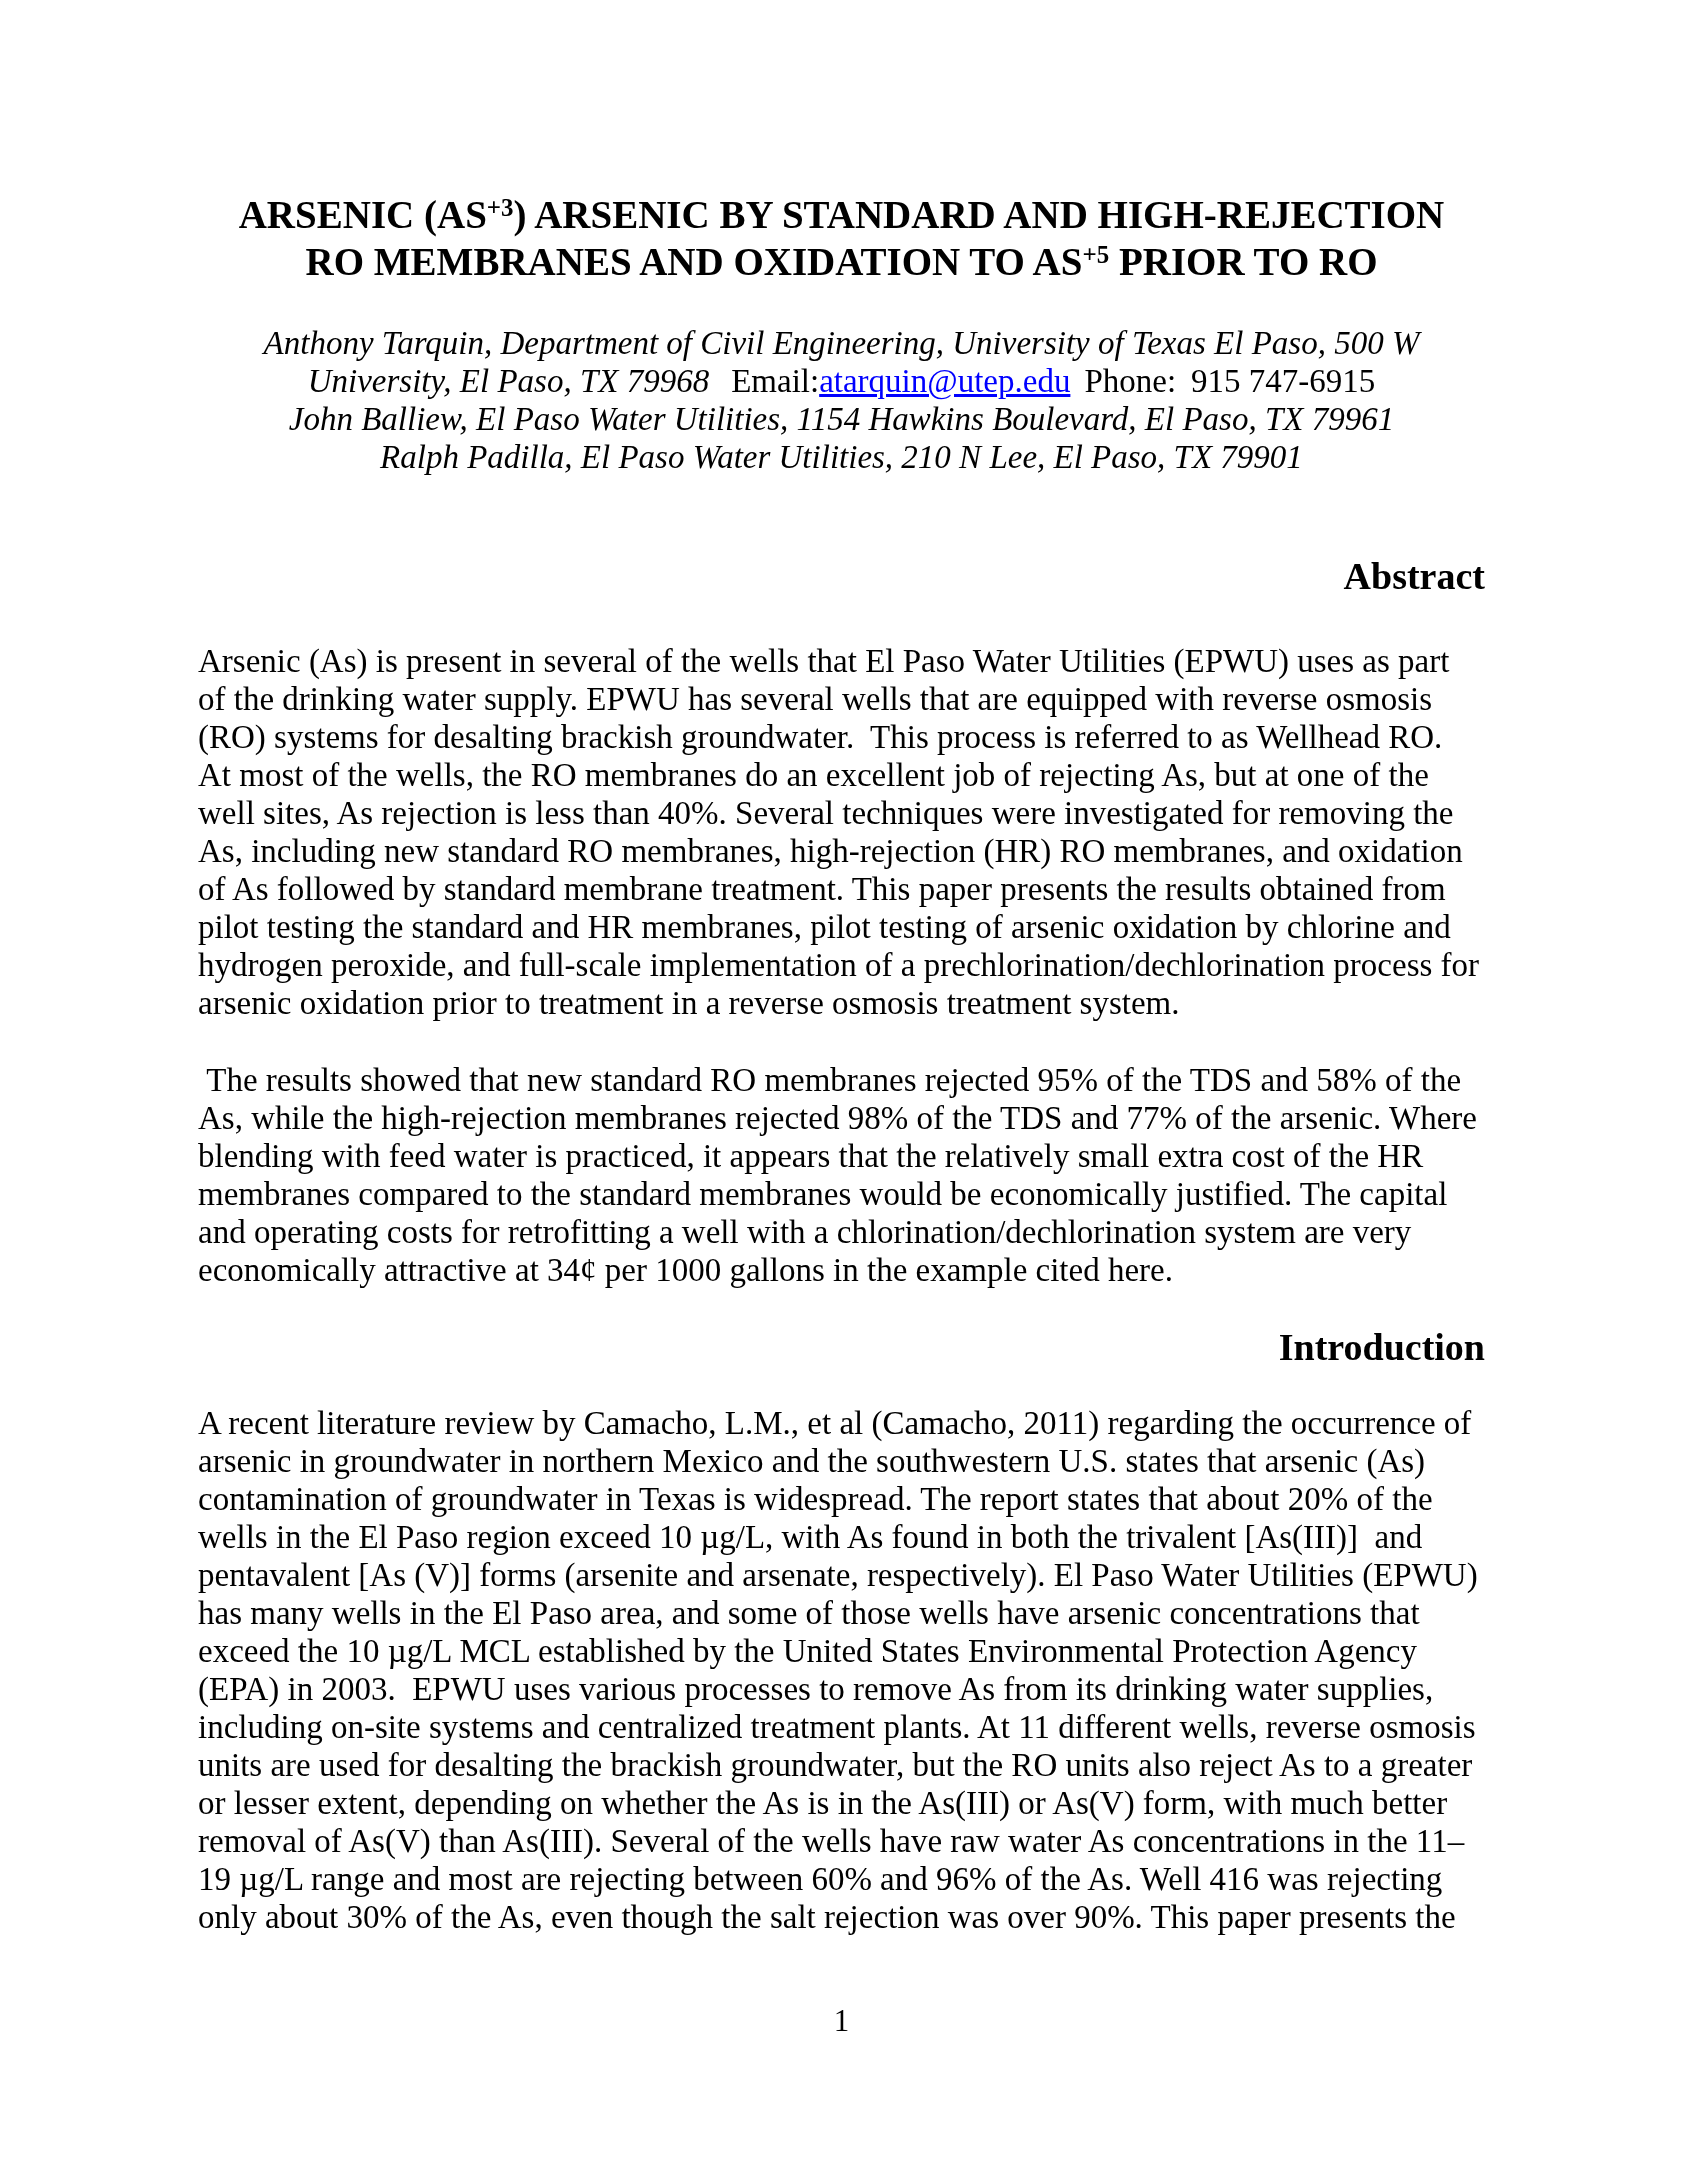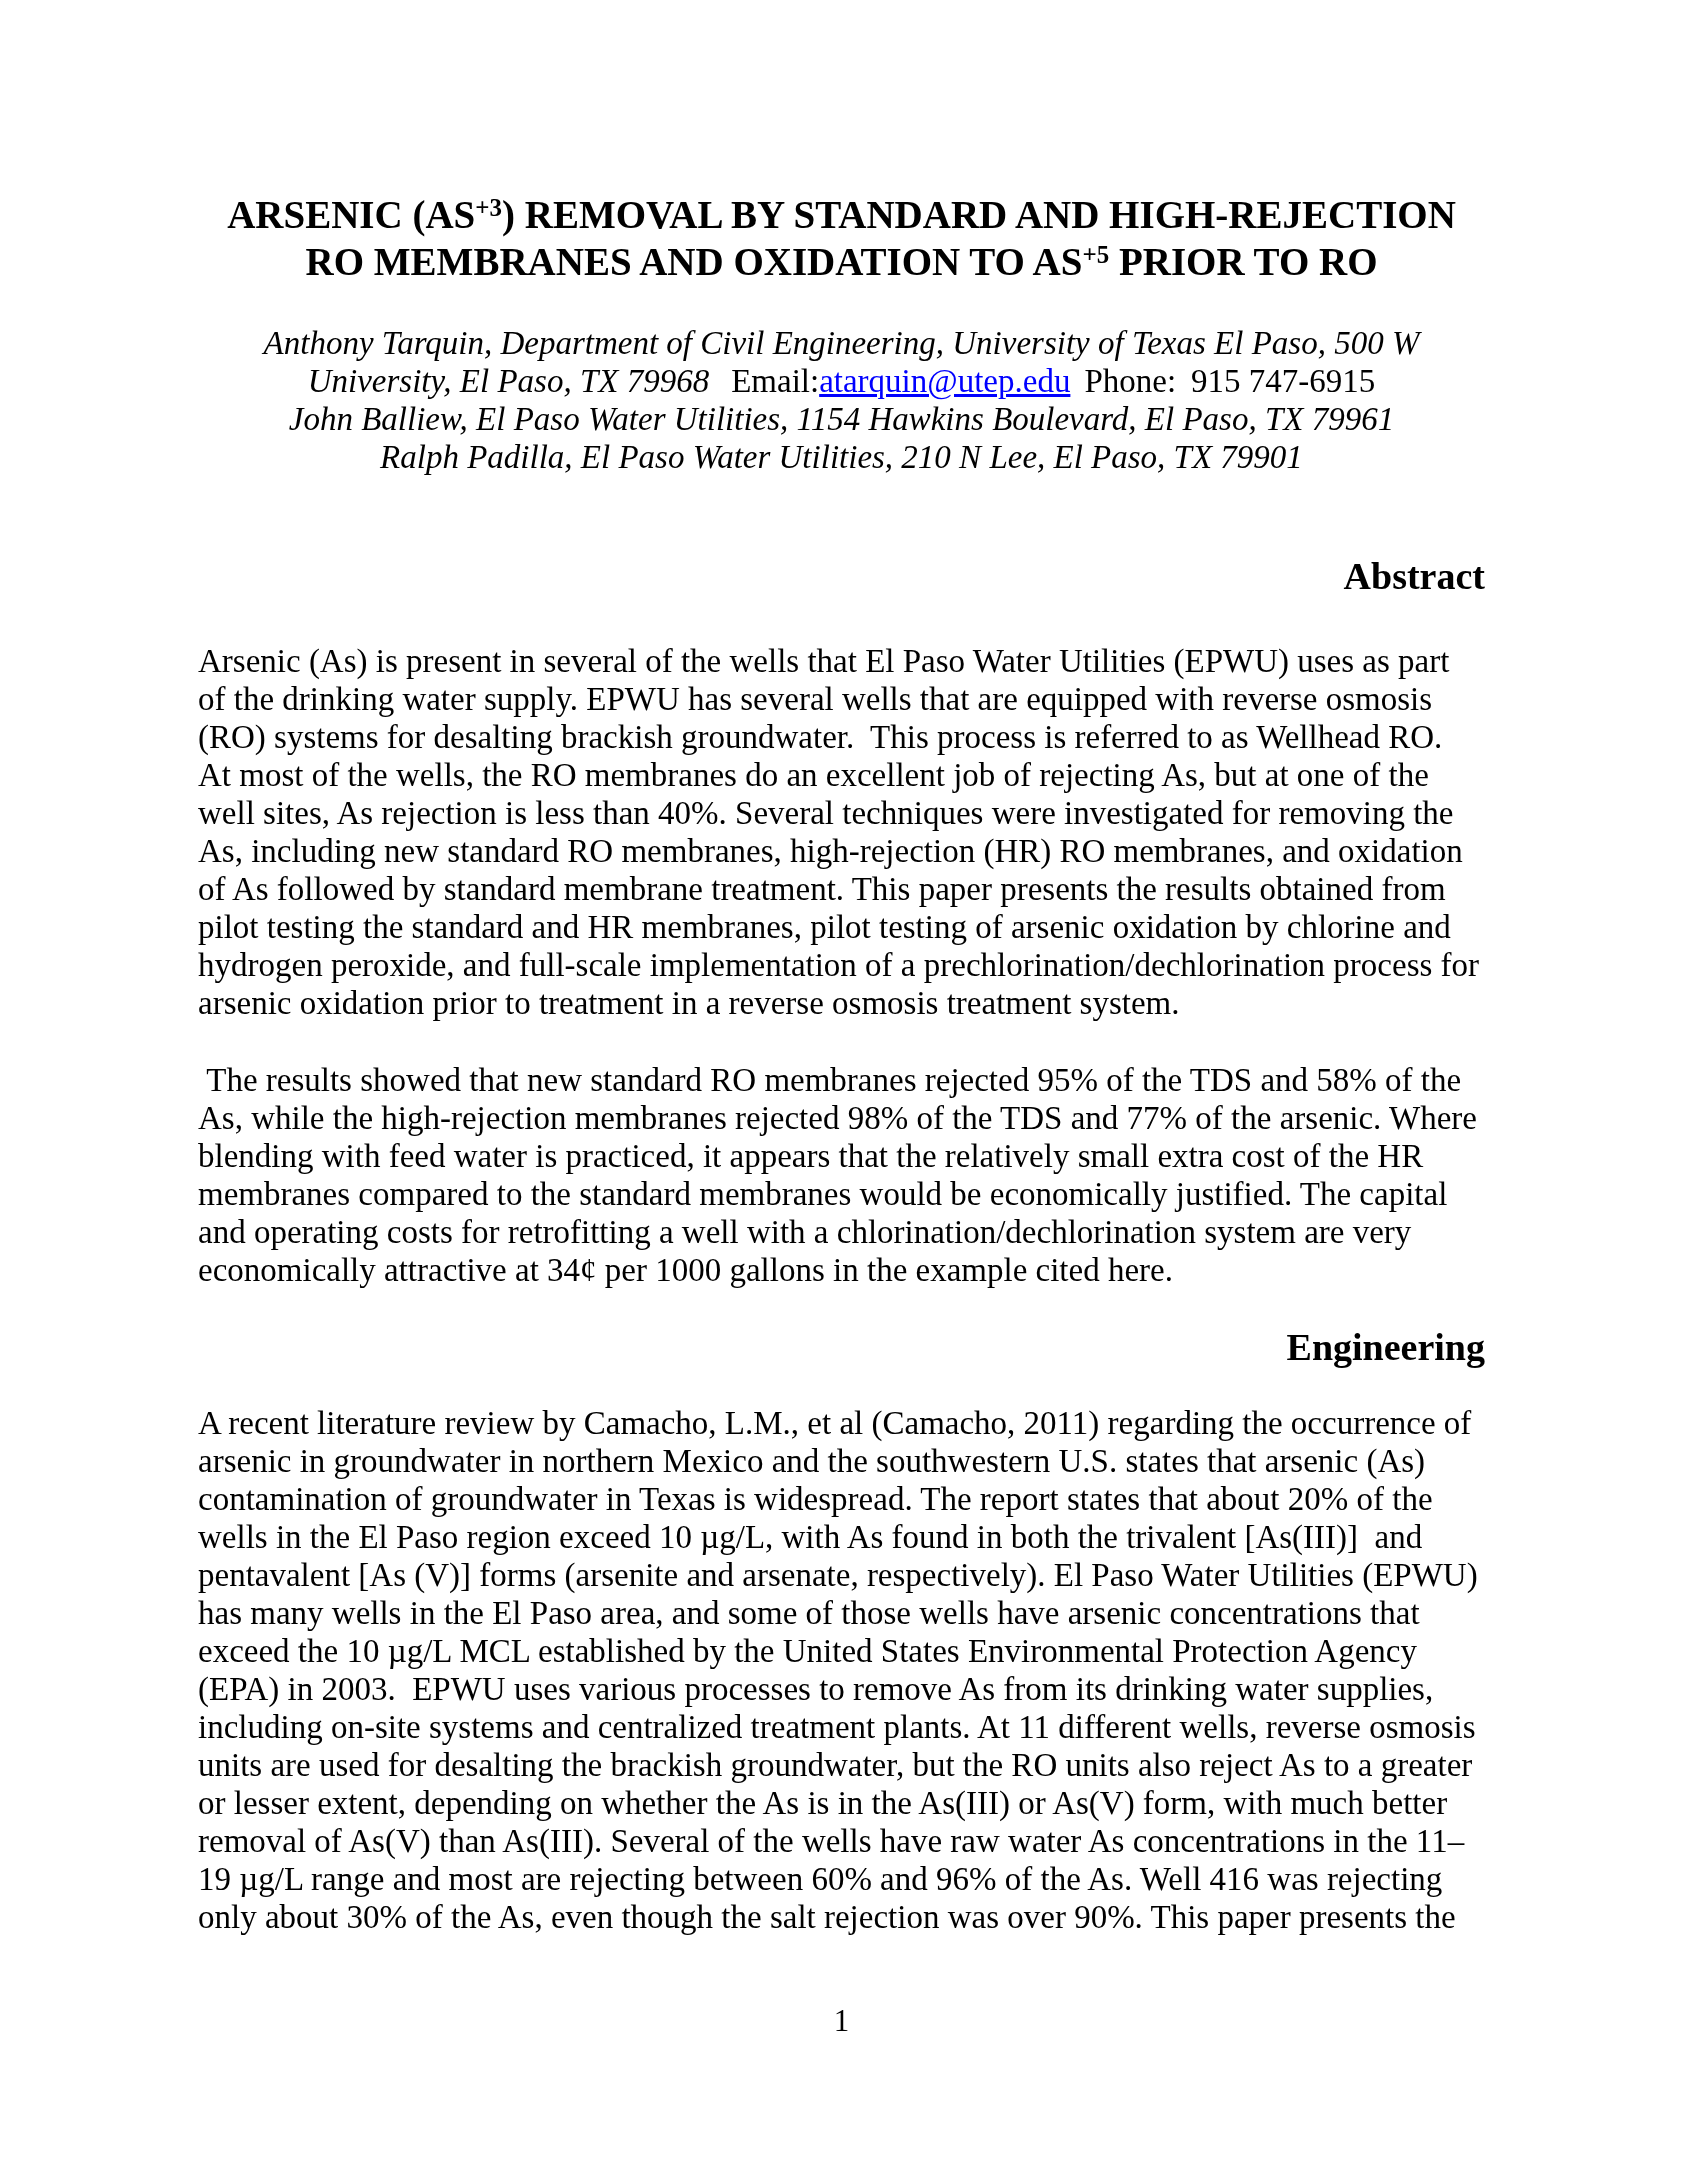--- a/index.html
+++ b/index.html
@@ -73,21 +73,21 @@
     font-size: 31px;
     line-height: 38px;
   }
 </style>
 </head>
 <body>
 
 <div class="page">
 
   <div class="block paper-title">
-    <div><span>ARSENIC (AS</span><span class="sup">+3</span><span>) REMOVAL BY STANDARD AND HIGH-REJECTION</span></div>
+    <div><span>ARSENIC (AS</span><span class="sup">+3</span><span>) ARSENIC BY STANDARD AND HIGH-REJECTION</span></div>
     <div><span>RO MEMBRANES AND OXIDATION TO AS</span><span class="sup">+5</span><span> PRIOR TO RO</span></div>
   </div>
 
   <div class="block authors">
     <div>Anthony Tarquin, Department of Civil Engineering, University of Texas El Paso, 500 W</div>
     <div><span>University, El Paso, TX 79968</span><span class="roman gap-lg">Email:</span><a class="email-link">atarquin@utep.edu</a><span class="roman gap-md">Phone:</span><span class="roman phone-val">915 747-6915</span></div>
     <div>John Balliew, El Paso Water Utilities, 1154 Hawkins Boulevard, El Paso, TX 79961</div>
     <div>Ralph Padilla, El Paso Water Utilities, 210 N Lee, El Paso, TX 79901</div>
   </div>
 
@@ -104,21 +104,21 @@
 hydrogen peroxide, and full-scale implementation of a prechlorination/dechlorination process for
 arsenic oxidation prior to treatment in a reverse osmosis treatment system.</div>
 
   <div id="abstract-p2" class="block para">&nbsp;The results showed that new standard RO membranes rejected 95% of the TDS and 58% of the
 As, while the high-rejection membranes rejected 98% of the TDS and 77% of the arsenic. Where
 blending with feed water is practiced, it appears that the relatively small extra cost of the HR
 membranes compared to the standard membranes would be economically justified. The capital
 and operating costs for retrofitting a well with a chlorination/dechlorination system are very
 economically attractive at 34¢ per 1000 gallons in the example cited here.</div>
 
-  <div id="intro-heading" class="block section-heading">Engineering</div>
+  <div id="intro-heading" class="block section-heading">Introduction</div>
 
   <div id="intro-p1" class="block para">A recent literature review by Camacho, L.M., et al (Camacho, 2011) regarding the occurrence of
 arsenic in groundwater in northern Mexico and the southwestern U.S. states that arsenic (As)
 contamination of groundwater in Texas is widespread. The report states that about 20% of the
 wells in the El Paso region exceed 10 µg/L, with As found in both the trivalent [As(III)]&nbsp; and
 pentavalent [As (V)] forms (arsenite and arsenate, respectively). El Paso Water Utilities (EPWU)
 has many wells in the El Paso area, and some of those wells have arsenic concentrations that
 exceed the 10 µg/L MCL established by the United States Environmental Protection Agency
 (EPA) in 2003.&nbsp; EPWU uses various processes to remove As from its drinking water supplies,
 including on-site systems and centralized treatment plants. At 11 different wells, reverse osmosis

